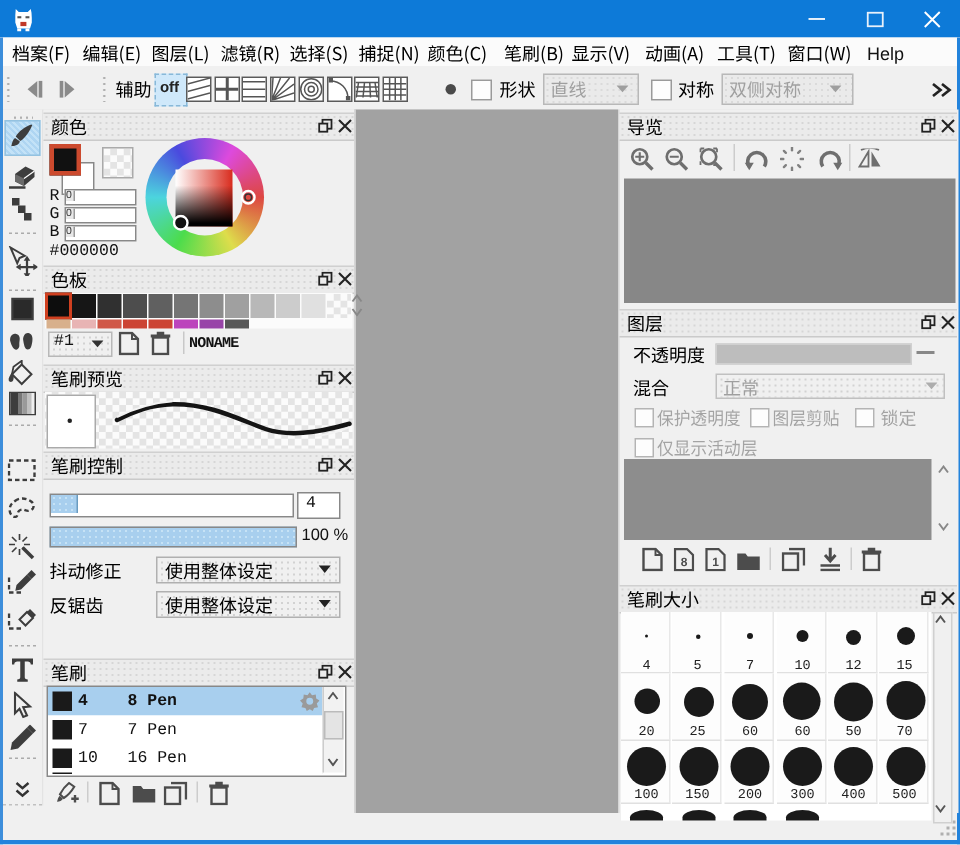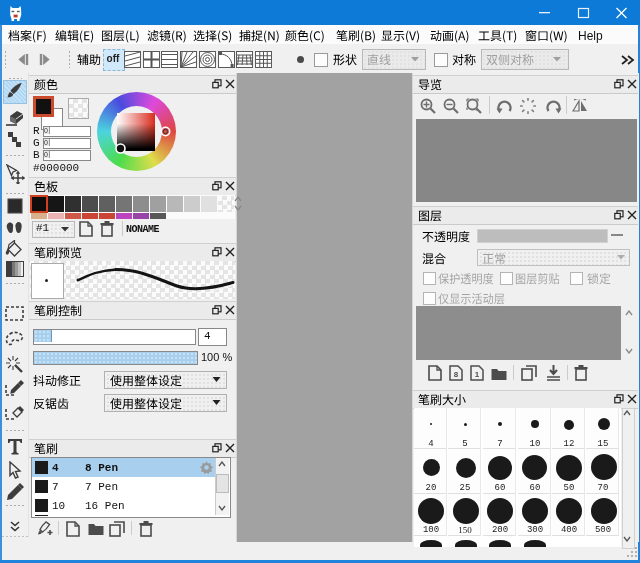--- a/index.html
+++ b/index.html
@@ -1065,21 +1065,21 @@
     <div style="position:absolute;left:556px;top:455px;width:26px;height:26px;background:#1a1a1a;border-radius:50%;"></div>
     <div style="position:absolute;left:552px;top:483px;width:34px;height:10px;font-size:9px;font-family:'Liberation Mono',monospace;color:#222;text-align:center;line-height:10px;">50</div>
 <div style="position:absolute;left:586px;top:449px;width:33px;height:45px;background:#fdfdfd;border-right:1px solid #e8e8e8;border-bottom:1px solid #e0e0e0;box-sizing:border-box;"></div>
     <div style="position:absolute;left:591px;top:454px;width:26px;height:26px;background:#1a1a1a;border-radius:50%;"></div>
     <div style="position:absolute;left:586px;top:483px;width:34px;height:10px;font-size:9px;font-family:'Liberation Mono',monospace;color:#222;text-align:center;line-height:10px;">70</div>
 <div style="position:absolute;left:414px;top:494px;width:33px;height:42px;background:#fdfdfd;border-right:1px solid #e8e8e8;border-bottom:1px solid #e0e0e0;box-sizing:border-box;"></div>
     <div style="position:absolute;left:418px;top:498px;width:26px;height:26px;background:#1a1a1a;border-radius:50%;"></div>
     <div style="position:absolute;left:414px;top:525px;width:34px;height:10px;font-size:9px;font-family:'Liberation Mono',monospace;color:#222;text-align:center;line-height:10px;">100</div>
 <div style="position:absolute;left:448px;top:494px;width:33px;height:42px;background:#fdfdfd;border-right:1px solid #e8e8e8;border-bottom:1px solid #e0e0e0;box-sizing:border-box;"></div>
     <div style="position:absolute;left:453px;top:498px;width:26px;height:26px;background:#1a1a1a;border-radius:50%;"></div>
-    <div style="position:absolute;left:448px;top:525px;width:34px;height:10px;font-size:9px;font-family:Liberation Serif, serif;color:#222;text-align:center;line-height:10px;">150</div>
+    <div style="position:absolute;left:448px;top:525px;width:34px;height:10px;font-size:9px;font-family:Liberation Mono, monospace;color:#222;text-align:center;line-height:10px;">150</div>
 <div style="position:absolute;left:483px;top:494px;width:33px;height:42px;background:#fdfdfd;border-right:1px solid #e8e8e8;border-bottom:1px solid #e0e0e0;box-sizing:border-box;"></div>
     <div style="position:absolute;left:487px;top:498px;width:26px;height:26px;background:#1a1a1a;border-radius:50%;"></div>
     <div style="position:absolute;left:483px;top:525px;width:34px;height:10px;font-size:9px;font-family:'Liberation Mono',monospace;color:#222;text-align:center;line-height:10px;">200</div>
 <div style="position:absolute;left:518px;top:494px;width:33px;height:42px;background:#fdfdfd;border-right:1px solid #e8e8e8;border-bottom:1px solid #e0e0e0;box-sizing:border-box;"></div>
     <div style="position:absolute;left:522px;top:498px;width:26px;height:26px;background:#1a1a1a;border-radius:50%;"></div>
     <div style="position:absolute;left:518px;top:525px;width:34px;height:10px;font-size:9px;font-family:'Liberation Mono',monospace;color:#222;text-align:center;line-height:10px;">300</div>
 <div style="position:absolute;left:552px;top:494px;width:33px;height:42px;background:#fdfdfd;border-right:1px solid #e8e8e8;border-bottom:1px solid #e0e0e0;box-sizing:border-box;"></div>
     <div style="position:absolute;left:556px;top:498px;width:26px;height:26px;background:#1a1a1a;border-radius:50%;"></div>
     <div style="position:absolute;left:552px;top:525px;width:34px;height:10px;font-size:9px;font-family:'Liberation Mono',monospace;color:#222;text-align:center;line-height:10px;">400</div>
 <div style="position:absolute;left:586px;top:494px;width:33px;height:42px;background:#fdfdfd;border-right:1px solid #e8e8e8;border-bottom:1px solid #e0e0e0;box-sizing:border-box;"></div>

